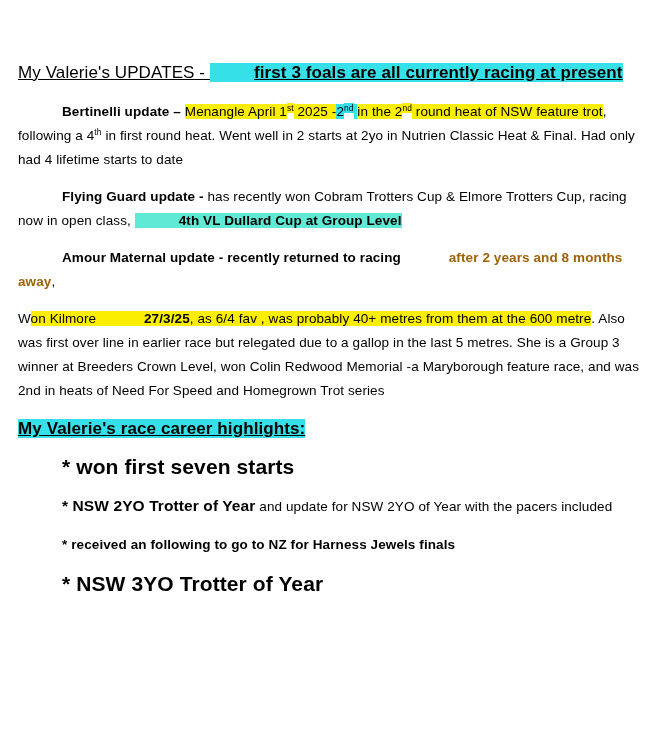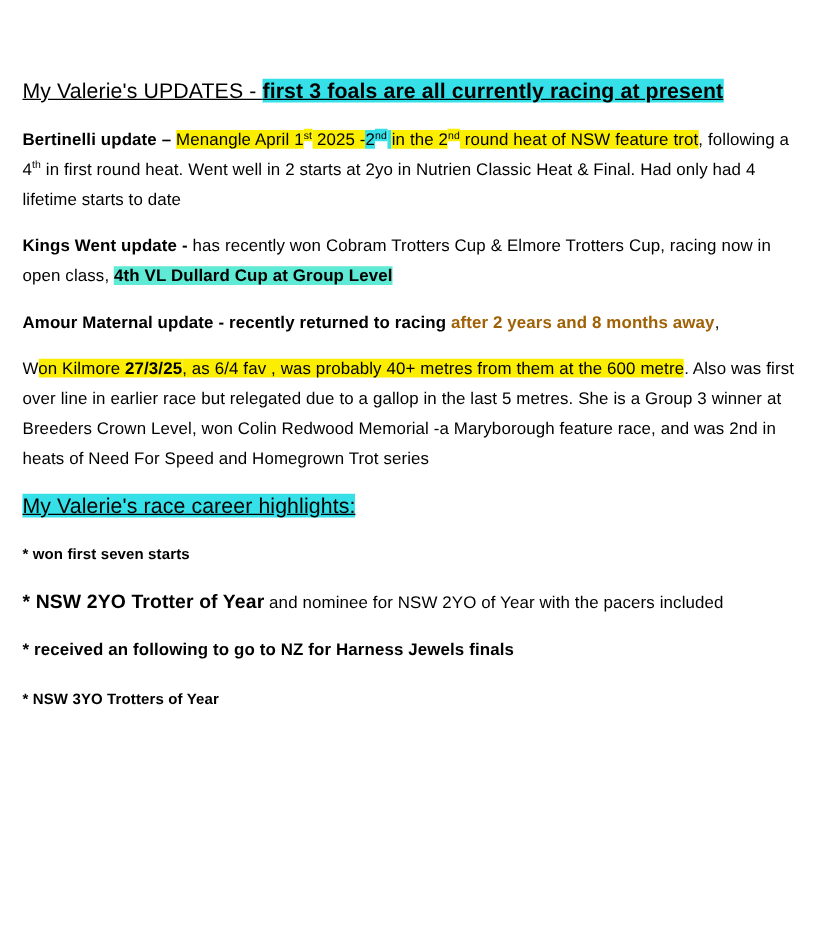--- a/index.html
+++ b/index.html
@@ -29,42 +29,42 @@
     font-size: 17px;
     line-height: 26px;
     margin-bottom: 14px;
   }
   .para.heading {
     font-size: 17px;
     line-height: 26px;
     margin-bottom: 12px;
   }
   .para.bullet-lg {
-    font-size: 12px;
+    font-size: 21px;
     line-height: 26px;
     margin-bottom: 14px;
   }
   .para.bullet {
     margin-bottom: 14px;
   }
   .run { white-space: pre-wrap; }
-  .b { font-weight: bold; }
+  .b { font-weight: bold; padding-left: 44px; }
   .u { text-decoration: underline; }
   sup.run { font-size: 0.62em; line-height: 0; text-align: right; }
   .s-lg { font-size: 15.5px; }
 </style>
 </head>
 <body>
 
 <div class="page">
   <div id="doc">
       <p class="para title"><span class="run u">My Valerie's UPDATES - </span><span class="run b u" style="background: rgb(54, 224, 232);">first 3 foals are all currently racing at present</span></p>
       <p class="para body"><span class="run b">Bertinelli update – </span><span class="run" style="background: rgb(251, 238, 0);">Menangle April 1</span><sup class="run" style="background: rgb(251, 238, 0);">st</sup><span class="run" style="background: rgb(251, 238, 0);"> 2025 -</span><span class="run" style="background: rgb(54, 224, 232);">2</span><sup class="run" style="background: rgb(54, 224, 232);">nd</sup><span class="run" style="background: rgb(54, 224, 232);"> </span><span class="run" style="background: rgb(251, 238, 0);">in the 2</span><sup class="run" style="background: rgb(251, 238, 0);">nd</sup><span class="run" style="background: rgb(251, 238, 0);"> round heat of NSW feature trot</span><span class="run">, following a 4</span><sup class="run">th</sup><span class="run"> in first round heat. Went well in 2 starts at 2yo in Nutrien Classic Heat &amp; Final. Had only had 4 lifetime starts to date</span></p>
-      <p class="para body"><span class="run b">Kings Went update - </span><span class="run">has recently won Cobram Trotters Cup &amp; Elmore Trotters Cup, racing now in open class, </span><span class="run b" style="background: #5eead4;">4th VL Dullard Cup at Group Level</span></p>
+      <p class="para body"><span class="run b">Flying Guard update - </span><span class="run">has recently won Cobram Trotters Cup &amp; Elmore Trotters Cup, racing now in open class, </span><span class="run b" style="background: #5eead4;">4th VL Dullard Cup at Group Level</span></p>
       <p class="para body"><span class="run b">Amour Maternal update - recently returned to racing </span><span class="run b" style="color: #a16207;">after 2 years and 8 months away</span><span class="run">,</span></p>
       <p class="para body"><span class="run">W</span><span class="run" style="background: rgb(251, 238, 0);">on Kilmore </span><span class="run b" style="background: rgb(251, 238, 0);">27/3/25</span><span class="run" style="background: rgb(251, 238, 0);">, as 6/4 fav , was probably 40+ metres from them at the 600 metre</span><span class="run">. Also was first over line in earlier race but relegated due to a gallop in the last 5 metres. She is a Group 3 winner at Breeders Crown Level, won Colin Redwood Memorial -a Maryborough feature race, and was 2nd in heats of Need For Speed and Homegrown Trot series</span></p>
-      <p class="para heading"><span class="run u" style="background: rgb(54, 224, 232);">My Valerie's race career highlights:</span></p>
+      <p class="para heading"><span class="run u" style="background: rgb(54, 224, 232); font-weight: bold;">My Valerie's race career highlights:</span></p>
       <p class="para bullet-lg"><span class="run b">* won first seven starts</span></p>
-      <p class="para bullet"><span class="run b s-lg">* NSW 2YO Trotter of Year</span><span class="run"> and nominee for NSW 2YO of Year with the pacers included</span></p>
+      <p class="para bullet"><span class="run b s-lg">* NSW 2YO Trotter of Year</span><span class="run"> and update for NSW 2YO of Year with the pacers included</span></p>
       <p class="para bullet"><span class="run b">* received an following to go to NZ for Harness Jewels finals</span></p>
-      <p class="para bullet-lg"><span class="run b">* NSW 3YO Trotters of Year</span></p>
+      <p class="para bullet-lg"><span class="run b">* NSW 3YO Trotter of Year</span></p>
     </div>
 </div>
 
 </body></html>

